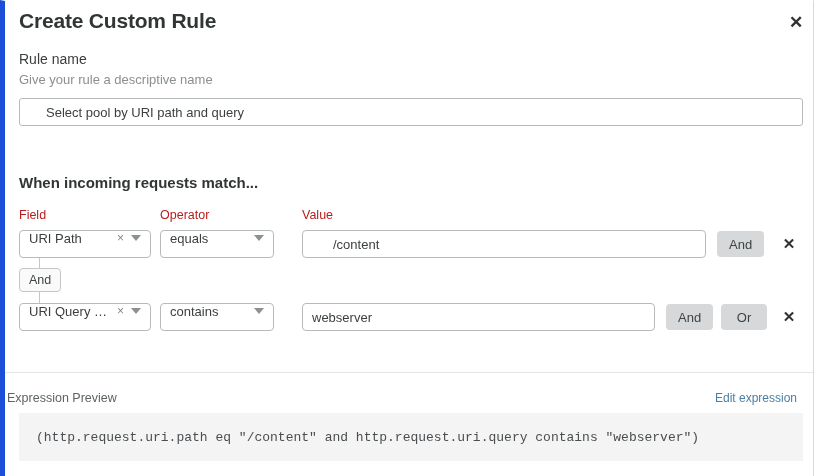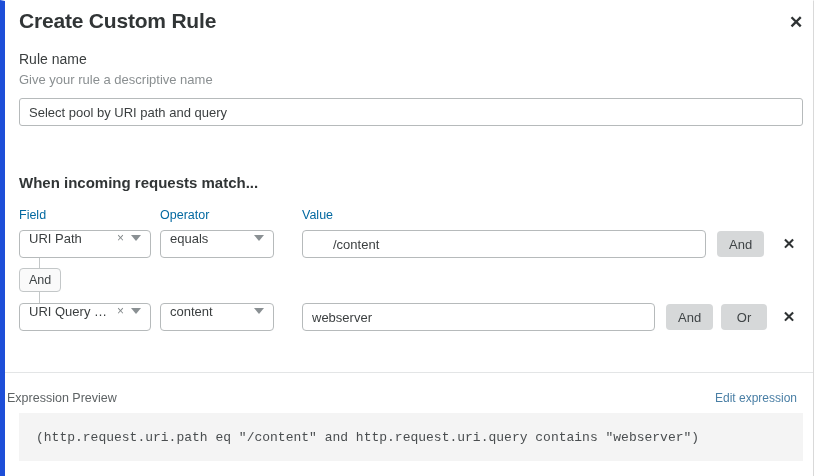--- a/index.html
+++ b/index.html
@@ -67,21 +67,21 @@
   .rule-name-block .label-strong { display: block; }
   .rule-name-block .label-muted { display: block; margin-top: 5px; }
   .text-input {
     box-sizing: border-box;
     width: 100%;
     height: 28px;
     margin-top: 11px;
     border: 1px solid #b6babb;
     border-radius: 3px;
     background: #ffffff;
-    padding: 0 9px;
+    padding: 0 26px;
     font-family: "Liberation Sans", sans-serif;
     font-size: 13px;
     color: #3b3f40;
     outline: none;
   }
   .text-input::placeholder { color: #9aa0a2; }
 
   .section-head {
     position: absolute;
     left: 14px;
@@ -94,21 +94,21 @@
   .col-headers {
     position: absolute;
     top: 207px;
     left: 0;
     width: 100%;
     height: 16px;
   }
   .col-headers span {
     position: absolute;
     font-size: 12.5px;
-    color: #0369a1;
+    color: #b91c1c;
   }
   .ch-field    { left: 14px; }
   .ch-operator { left: 155px; }
   .ch-value    { left: 297px; }
 
   .cond-row {
     position: absolute;
     left: 0;
     width: 100%;
     height: 28px;
@@ -327,21 +327,21 @@
   <div class="and-connector">And</div>
   <div class="connector-bottom"></div>
 
   <div class="cond-row row-2">
     <div class="select-box sel-field">
       <span class="sel-label">URI Query St...</span>
       <span class="clear-x">×</span>
       <span class="caret"></span>
     </div>
     <div class="select-box sel-operator">
-      <span class="sel-label">content</span>
+      <span class="sel-label">contains</span>
       <span class="caret"></span>
     </div>
     <input class="value-input val-2" type="text" value="webserver" style="">
     <button class="logic-btn btn-and-2">And</button>
     <button class="logic-btn btn-or-2">Or</button>
     <div class="del-x del-2">✕</div>
   </div>
 
   <div class="expr-divider"></div>
   <div class="expr-label">Expression Preview</div>

